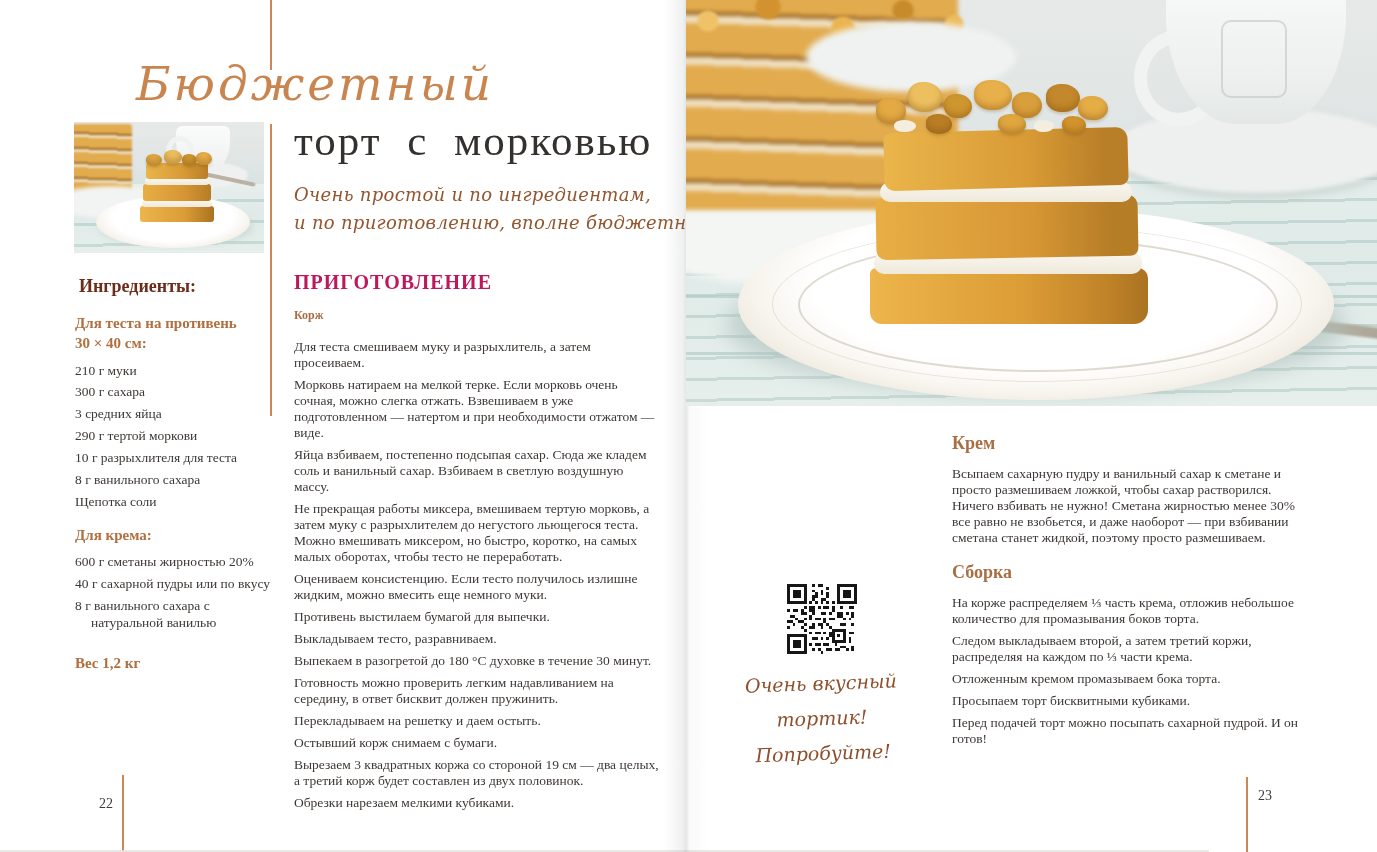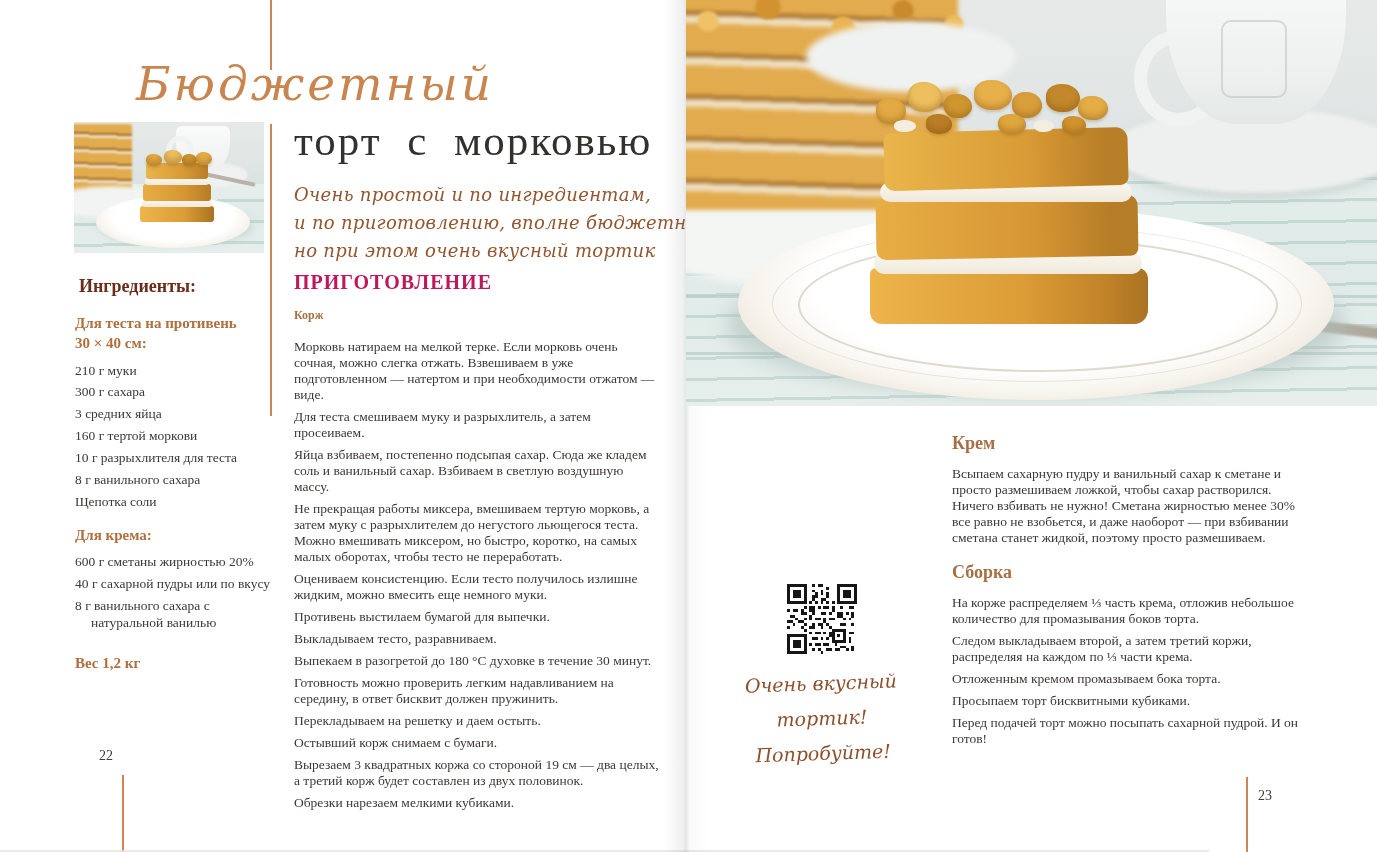--- a/index.html
+++ b/index.html
@@ -35,21 +35,21 @@
   .ing-weight{font-size:15px;font-weight:bold;color:#b06f3f;margin-top:24px;}
   
   .col-right{position:absolute;left:952px;top:433px;width:358px;}
   .r-head{font-size:18px;font-weight:bold;color:#a86f45;margin:0 0 12px 0;}
   .r-head.second{margin-top:16px;}
   .col-right p{font-size:13.5px;line-height:16px;color:#3d3835;margin:0 0 6px 0;}
   .script-note{position:absolute;left:733px;top:666px;width:178px;text-align:center;
       font-family:"DejaVu Serif",serif;font-style:italic;font-size:19px;line-height:35px;
       color:#8d4f2c;transform:rotate(-2deg);}
   .pn{position:absolute;font-size:14px;color:#403b37;}
-  #pn-left{left:99px;top:748px;}
+  #pn-left{left:99px;top:796px;}
   #pn-right{left:1258px;top:788px;}
   
   .photo{position:absolute;overflow:hidden;background:linear-gradient(180deg,#e6e9e8 0%,#e0e6e5 30%,#d6e2df 55%,#d3e3df 100%);}
   #photo-small{left:74px;top:122px;width:190px;height:131px;}
   #hero{left:686px;top:0;width:691px;height:406px;z-index:2;}
   .wood{position:absolute;background:
       repeating-linear-gradient(179deg,rgba(255,255,255,.35) 0 18px,rgba(160,190,184,.28) 18px 21px),
       linear-gradient(180deg,#d9e6e2,#cfe0dc 40%,#d8e6e2);}
   .plank{position:absolute;background:#b3ccc7;opacity:.7;}
   .ellipse{position:absolute;border-radius:50%;}
@@ -96,50 +96,49 @@
       <span class="crumb" style="left:44px;top:0;width:15px;height:12px;background:#cf9630;"></span>
       <span class="crumb" style="left:58px;top:-2px;width:16px;height:13px;background:#e8b04a;"></span>
     </div>
   </div>
 
   <h1 class="title" style="margin:0;font-weight:normal;">торт с морковью</h1>
 
   <div class="subtitle">
     <div>Очень простой и по ингредиентам,</div>
     <div>и по приготовлению, вполне бюджетный,</div>
-    <div>но при этом очень вкусный тортик</div>
   </div>
 
   <div class="prep-heading">ПРИГОТОВЛЕНИЕ</div>
   <div class="sub-heading">Корж</div>
 
   <div class="body-col">
+    <p>Для теста смешиваем муку и разрыхлитель, а затем просеиваем.</p>
     <p>Морковь натираем на мелкой терке. Если морковь очень сочная, можно слегка отжать. Взвешиваем в уже подготовленном — натертом и при необходимости отжатом — виде.</p>
-    <p>Для теста смешиваем муку и разрыхлитель, а затем просеиваем.</p>
     <p>Яйца взбиваем, постепенно подсыпая сахар. Сюда же кладем соль и ванильный сахар. Взбиваем в светлую воздушную массу.</p>
     <p>Не прекращая работы миксера, вмешиваем тертую морковь, а затем муку с разрыхлителем до негустого льющегося теста. Можно вмешивать миксером, но быстро, коротко, на самых малых оборотах, чтобы тесто не переработать.</p>
     <p>Оцениваем консистенцию. Если тесто получилось излишне жидким, можно вмесить еще немного муки.</p>
     <p>Противень выстилаем бумагой для выпечки.</p>
     <p>Выкладываем тесто, разравниваем.</p>
     <p>Выпекаем в разогретой до 180 °С духовке в течение 30 минут.</p>
     <p>Готовность можно проверить легким надавливанием на середину, в ответ бисквит должен пружинить.</p>
     <p>Перекладываем на решетку и даем остыть.</p>
     <p>Остывший корж снимаем с бумаги.</p>
     <p>Вырезаем 3 квадратных коржа со стороной 19 см — два целых, а третий корж будет составлен из двух половинок.</p>
     <p>Обрезки нарезаем мелкими кубиками.</p>
   </div>
 
   <aside class="ingredients">
     <div class="ing-heading">Ингредиенты:</div>
     <div class="ing-group-heading">Для теста на противень
 30 × 40 см:</div>
     <div class="ing-item">210 г муки</div>
     <div class="ing-item">300 г сахара</div>
     <div class="ing-item">3 средних яйца</div>
-    <div class="ing-item">160 г тертой моркови</div>
+    <div class="ing-item">290 г тертой моркови</div>
     <div class="ing-item">10 г разрыхлителя для теста</div>
     <div class="ing-item">8 г ванильного сахара</div>
     <div class="ing-item">Щепотка соли</div>
     <div class="ing-group-heading">Для крема:</div>
     <div class="ing-item">600 г сметаны жирностью 20%</div>
     <div class="ing-item">40 г сахарной пудры или по вкусу</div>
     <div class="ing-item">8 г ванильного сахара с натуральной ванилью</div>
     <div class="ing-weight">Вес 1,2 кг</div>
   </aside>
 

